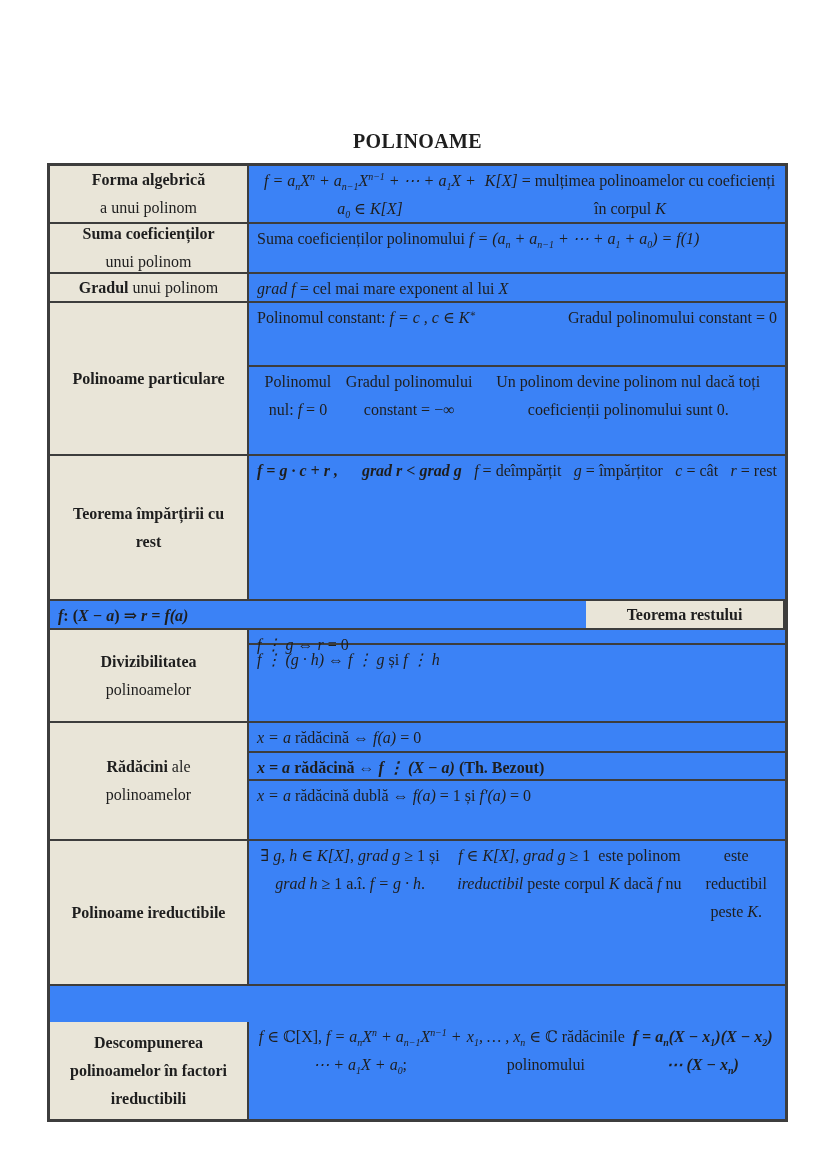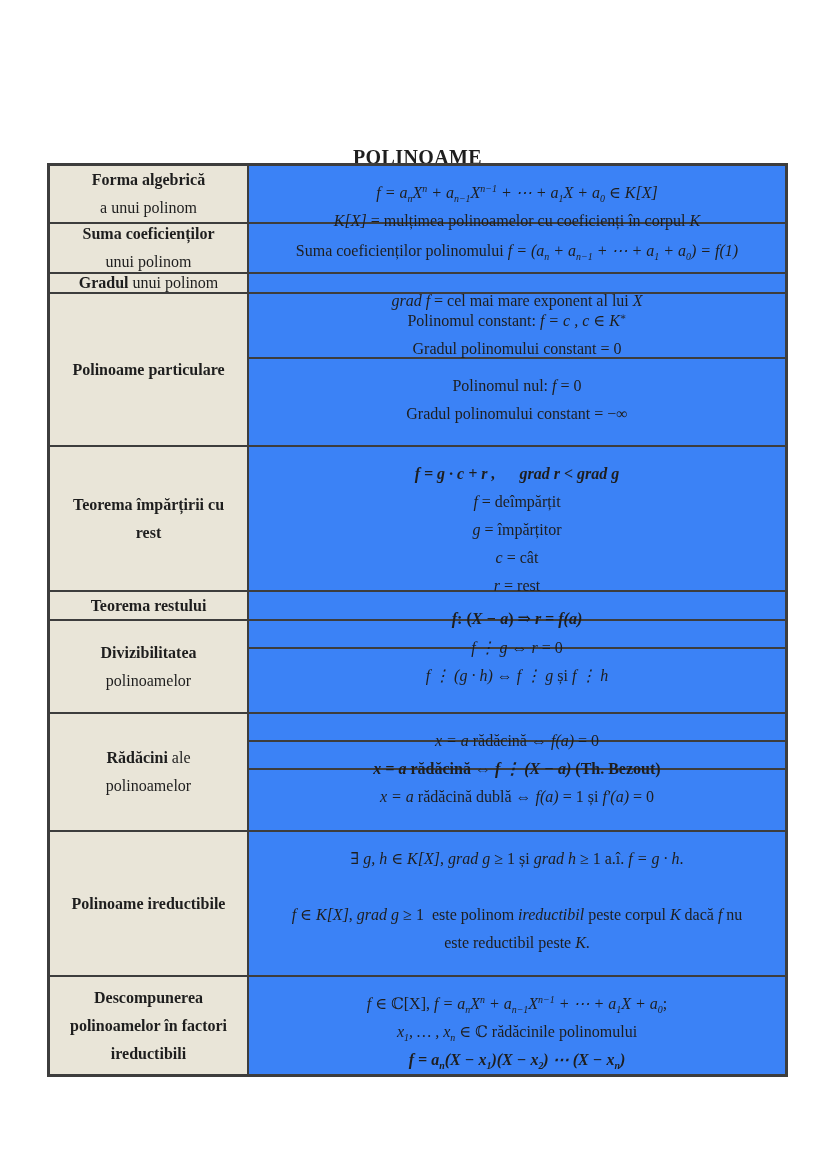--- a/index.html
+++ b/index.html
@@ -7,77 +7,77 @@
   .page{
     position:relative;
     width:828px;height:1171px;
     background:#ffffff;
     font-family:"Liberation Serif","DejaVu Serif",serif;
     color:#1e1e1e;
     overflow:hidden;
   }
   .title{
     position:absolute;
-    top:146px;left:0;width:741px;margin-left:47px;
+    top:130px;left:0;width:741px;margin-left:47px;
     text-align:center;
     font-weight:bold;
     font-size:20px;
     letter-spacing:.4px;
   }
   .ftable{
     position:absolute;
     left:47px;top:163px;width:741px;
     border:3px solid #3d3d3d;
     background:#3b82f6;
   }
   .row{display:flex;border-bottom:2px solid #3d3d3d;}
-  .row:last-child{border-bottom:none;}
+  .row:last-child{border-bottom:none;margin-top:36px;}
   .cell{font-size:16px;}
   .left{
     width:199px;flex:0 0 199px;
     background:#e9e5d8;
     border-right:2px solid #3d3d3d;
     display:flex;flex-direction:column;justify-content:center;
     text-align:center;
     padding:2px 4px;
   }
   .right{
     flex:1;
     display:flex;flex-direction:column;
     text-align:center;
   }
   .grp{
-    display:flex;flex-direction:column;justify-content:flex-start;
+    display:flex;justify-content:space-between;
     border-bottom:2px solid #3d3d3d;
-    padding:13px 8px;
+    padding:1px 8px;
   }
   .grp:last-child{border-bottom:none;}
   .line{min-height:28px;line-height:28px;white-space:pre-wrap;}
   .b{font-weight:bold;}
   .i{font-style:italic;}
   .sub,.sup{font-size:0.62em;line-height:0;}
   .sup{vertical-align:super;}
   .sub{vertical-align:sub;}
   
   .row-0{height:58px}
   .row-1{height:50px}
-  .row-2{height:20px}
+  .row-2{height:29px}
   .row-3{height:153px}
   .row-4{height:145px}
   .row-5{height:29px}
   .row-6{height:93px}
   .row-7{height:118px}
   .row-8{height:145px}
   .row-9{height:97px}
   .row-3 .grp-0{height:65px}
   .row-3 .grp-1{height:88px}
-  .row-6 .grp-0{height:24px}
+  .row-6 .grp-0{height:15px}
   .row-6 .grp-1{height:32px}
   .row-6 .grp-2{height:30px}
-  .row-7 .grp-0{height:16px}
+  .row-7 .grp-0{height:30px}
   .row-7 .grp-1{height:28px}
   .row-7 .grp-2{height:60px}
 </style>
 </head>
 <body>
 
 <div class="page">
   <div class="title">POLINOAME</div>
   <div class="ftable" id="ftable">
       <div class="row row-0">
@@ -118,46 +118,47 @@
           <div class="line"><span class="b">Polinoame particulare</span></div>
         </div>
         <div class="cell right">
           <div class="grp grp-0">
             <div class="line"><span>Polinomul constant: </span><span class="i">f = c , c ∈ K</span><span class="sup">∗</span></div>
             <div class="line"><span>Gradul polinomului constant = 0</span></div>
           </div>
           <div class="grp grp-1">
             <div class="line"><span>Polinomul nul: </span><span class="i">f</span><span> = 0</span></div>
             <div class="line"><span>Gradul polinomului constant = −∞</span></div>
+            <div class="line"><span>Un polinom devine polinom nul dacă toți coeficienții polinomului sunt 0.</span></div>
           </div>
         </div>
       </div>
       <div class="row row-4">
         <div class="cell left">
           <div class="line"><span class="b">Teorema împărțirii cu</span></div>
           <div class="line"><span class="b">rest</span></div>
         </div>
         <div class="cell right">
           <div class="grp grp-0">
             <div class="line"><span class="b i">f = g · c + r ,</span><span class="b">&nbsp;&nbsp;&nbsp;&nbsp;&nbsp;&nbsp;</span><span class="b i">grad r &lt; grad g</span></div>
             <div class="line"><span class="i">f</span><span> = deîmpărțit</span></div>
             <div class="line"><span class="i">g</span><span> = împărțitor</span></div>
             <div class="line"><span class="i">c</span><span> = cât</span></div>
             <div class="line"><span class="i">r</span><span> = rest</span></div>
           </div>
         </div>
       </div>
       <div class="row row-5">
+        <div class="cell right">
+          <div class="grp grp-0">
+            <div class="line"><span class="b i">f</span><span class="b">: (</span><span class="b i">X − a</span><span class="b">) ⇒ </span><span class="b i">r = f(a)</span></div>
+          </div>
+        </div>
         <div class="cell left">
           <div class="line"><span class="b">Teorema restului</span></div>
-        </div>
-        <div class="cell right">
-          <div class="grp grp-0">
-            <div class="line"><span class="b i">f</span><span class="b">: (</span><span class="b i">X − a</span><span class="b">) ⇒ </span><span class="b i">r = f(a)</span></div>
-          </div>
         </div>
       </div>
       <div class="row row-6">
         <div class="cell left">
           <div class="line"><span class="b">Divizibilitatea</span></div>
           <div class="line"><span>polinoamelor</span></div>
         </div>
         <div class="cell right">
           <div class="grp grp-0">
             <div class="line"><span class="i">f ⋮ g</span><span> ⇔ </span><span class="i">r</span><span> = 0</span></div>

